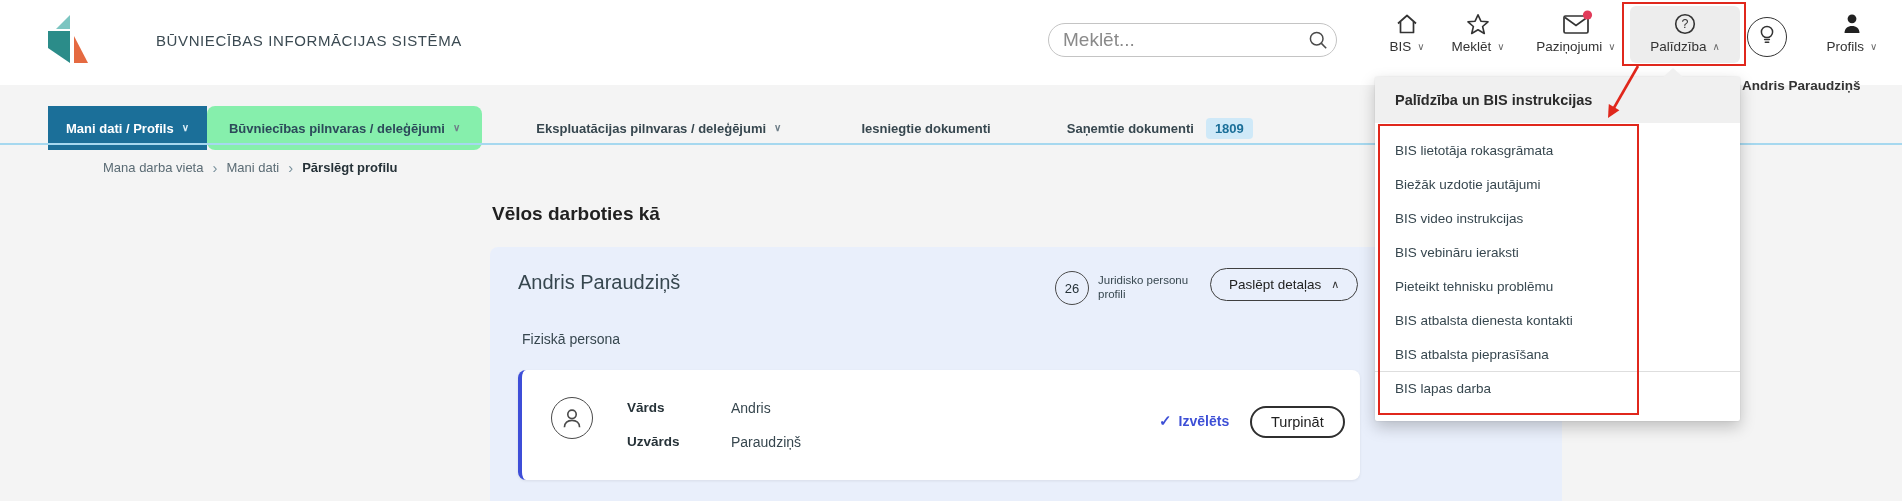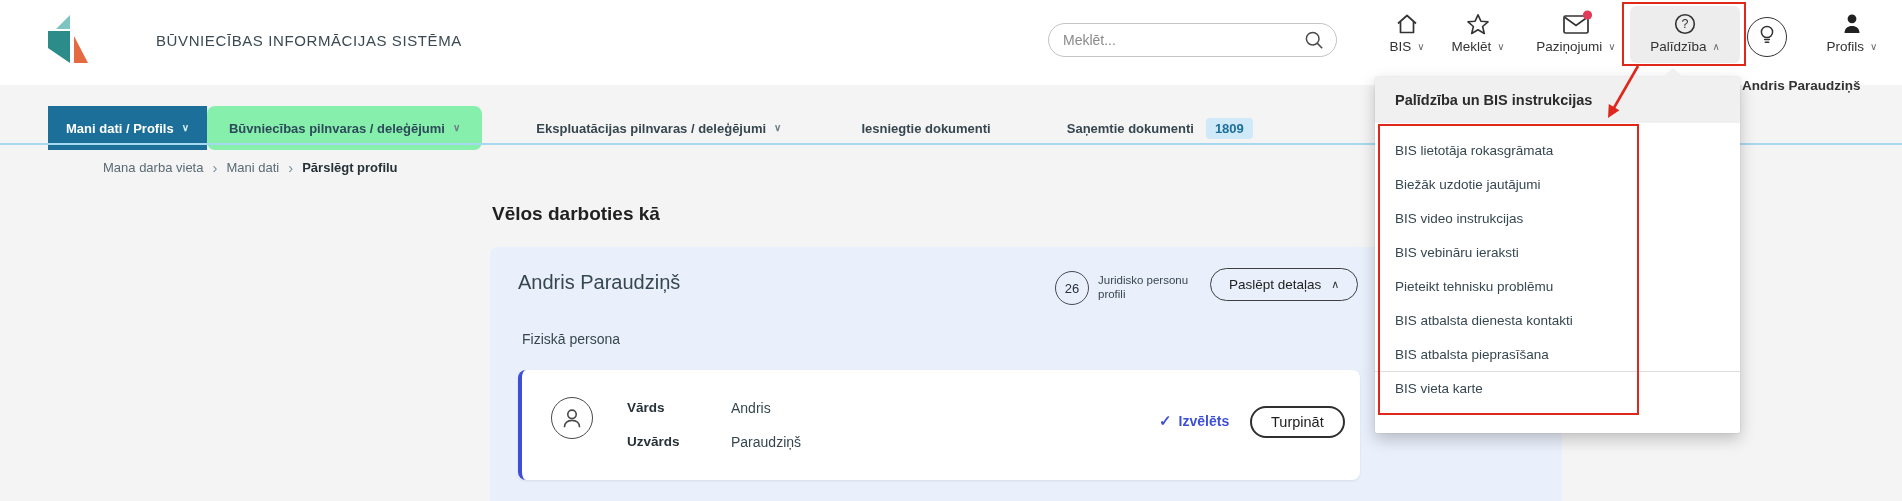--- a/index.html
+++ b/index.html
@@ -9,21 +9,21 @@
 
   
   .header{ position:absolute; left:0; top:0; width:1902px; height:85px; background:#ffffff; }
   .logo{ position:absolute; left:44px; top:14px; width:44px; height:50px; }
   .app-title{ position:absolute; left:156px; top:32px; font-size:15px; letter-spacing:.6px;
               color:#3b4a52; font-weight:500; white-space:nowrap; }
 
   .search{ position:absolute; left:1048px; top:23px; width:289px; height:34px;
            border:1px solid #c4c4c4; border-radius:17px; background:#fff;
            display:flex; align-items:center; padding:0 12px 0 14px; }
-  .search input{ border:none; outline:none; flex:1; font-size:14px; color:#333;
+  .search input{ border:none; outline:none; flex:1; font-size:19px; color:#333;
                  font-family:"Liberation Sans",sans-serif; background:transparent; }
   .search input::placeholder{ color:#8a8a8a; }
   .search .mag{ width:20px; height:20px; flex:0 0 auto; }
 
   .nav-item{ position:absolute; top:10px; display:flex; flex-direction:column; align-items:center;
              gap:3px; cursor:pointer; }
   .nav-item .ic{ height:26px; display:flex; align-items:flex-end; justify-content:center; }
   .nav-label{ font-size:13.5px; color:#333; white-space:nowrap; display:flex; align-items:center; gap:6px; }
   .chev{ font-size:10px; color:#6a6a6a; line-height:1; }
   .nav-help-bg{ position:absolute; left:1630px; top:6px; width:110px; height:57px;
@@ -90,21 +90,21 @@
 
   
   .help-panel{ position:absolute; left:1375px; top:77px; width:365px; background:#fff;
                box-shadow:0 6px 16px rgba(0,0,0,.22), 0 0 2px rgba(0,0,0,.12);
                border-radius:2px; z-index:40; }
   .help-caret{ position:absolute; top:-9px; left:288px; width:0; height:0;
                border-left:10px solid transparent; border-right:10px solid transparent;
                border-bottom:9px solid #f0f0f0; }
   .help-header{ height:46px; background:#f0f0f0; display:flex; align-items:center;
                 padding-left:20px; font-size:14.5px; font-weight:bold; color:#2b2b2b; }
-  .help-list{ list-style:none; padding:10px 0 28px 0; }
+  .help-list{ list-style:none; padding:10px 0 16px 0; }
   .help-list li{ height:34px; display:flex; align-items:center; padding-left:20px;
                  font-size:13.5px; color:#37474f; cursor:pointer; }
   .help-list li.after-sep{ border-top:1px solid #dedede; }
 
   
   .anno{ position:absolute; border:2.5px solid #e0271c; z-index:60; pointer-events:none; }
   .anno-rect-help{ left:1622px; top:2px; width:124px; height:64px; }
   .anno-rect-menu{ left:1378px; top:124px; width:261px; height:291px; }
   .anno-arrow{ position:absolute; left:1595px; top:60px; width:64px; height:70px; z-index:61;
                pointer-events:none; }
@@ -289,21 +289,21 @@
     <div class="help-caret"></div>
     <div class="help-header">Palīdzība un BIS instrukcijas</div>
     <ul class="help-list">
       <li>BIS lietotāja rokasgrāmata</li>
       <li>Biežāk uzdotie jautājumi</li>
       <li>BIS video instrukcijas</li>
       <li>BIS vebināru ieraksti</li>
       <li>Pieteikt tehnisku problēmu</li>
       <li>BIS atbalsta dienesta kontakti</li>
       <li>BIS atbalsta pieprasīšana</li>
-      <li class="after-sep">BIS vieta karte</li>
+      <li class="after-sep">BIS lapas darba</li>
     </ul>
   </div>
 
   <div class="anno anno-rect-help"></div>
   <div class="anno anno-rect-menu"></div>
   <svg class="anno-arrow" width="64" height="70" viewBox="0 0 64 70">
     <line x1="43" y1="6" x2="16" y2="53" stroke="#e0271c" stroke-width="2.6"></line>
     <polygon points="13,58 13.8,44 24.4,50.2" fill="#e0271c"></polygon>
   </svg>
 

